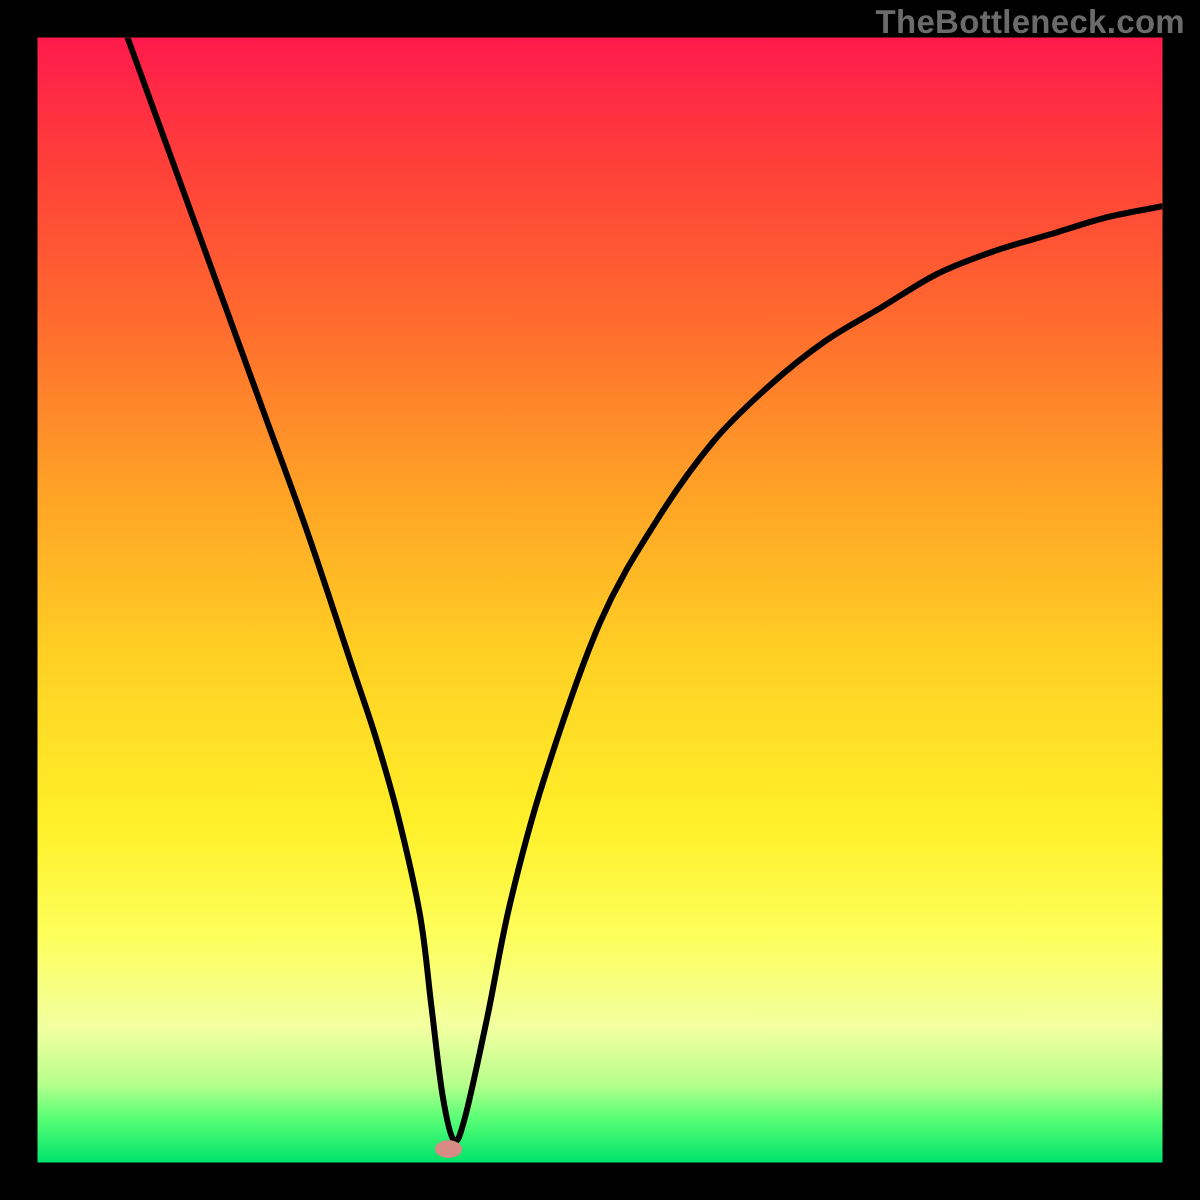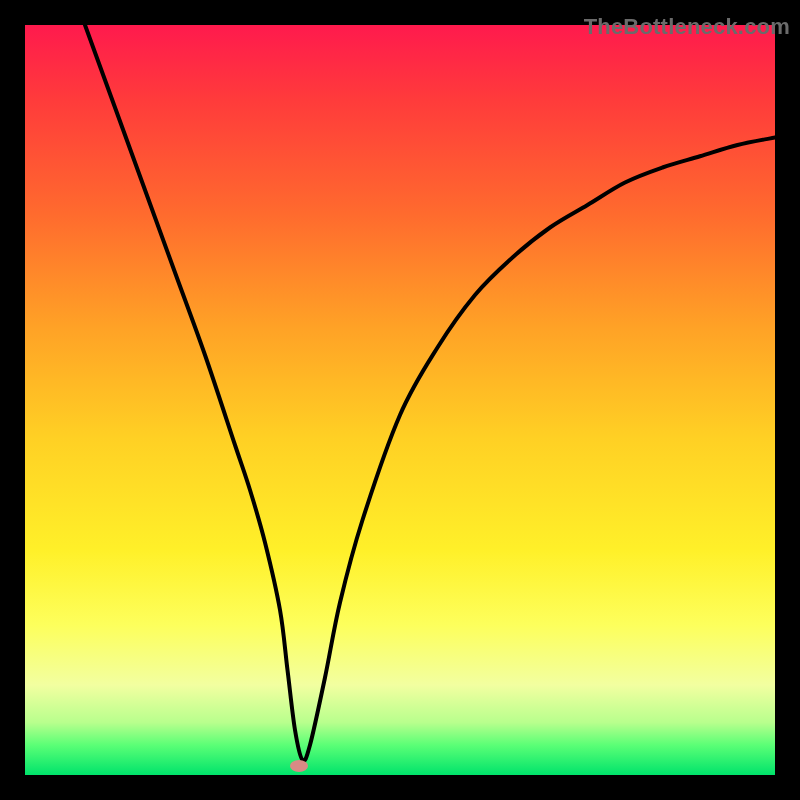--- a/index.html
+++ b/index.html
@@ -24,21 +24,21 @@
       #ffd024 55%,
       #fff029 70%,
       #fdff5c 80%,
       #f2ffa0 88%,
       #b8ff8d 93%,
       #5bff76 96%,
       #00e36b 100%);
   }
   .watermark {
     position: absolute;
-    top: 14px;
+    top: 2px;
     right: 10px;
     font-family: Arial, Helvetica, sans-serif;
     font-size: 22px;
     font-weight: 600;
     color: #6b6b6b;
     letter-spacing: 0.2px;
     user-select: none;
   }
   svg.curve {
     position: absolute;

